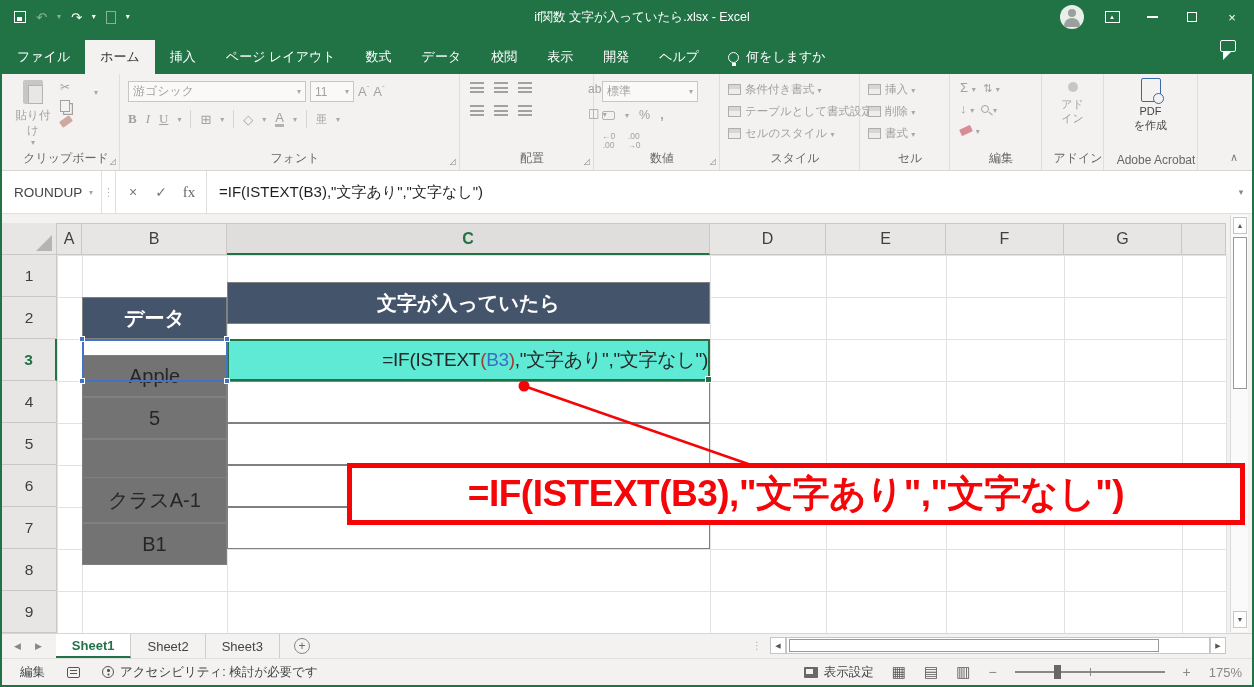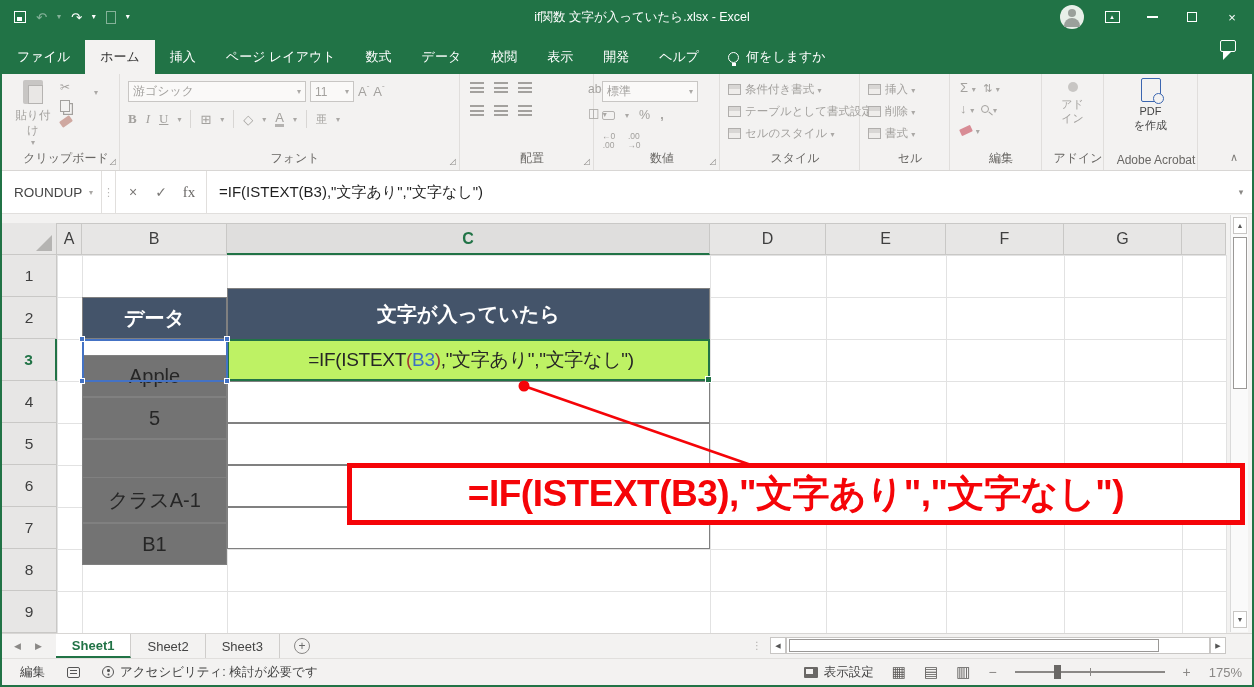--- a/index.html
+++ b/index.html
@@ -100,21 +100,21 @@
   .colhdr { position:absolute; top:9px; height:32px; background:#e7e6e5; border-right:1px solid #c9c8c6; border-bottom:1px solid #c9c8c6; border-top:1px solid #c9c8c6; display:flex; align-items:center; justify-content:center; font-size:16px; color:#3f3f3f; }
   .rowhdr { position:absolute; left:0; width:55px; background:#e7e6e5; border-right:1px solid #c9c8c6; border-bottom:1px solid #c9c8c6; display:flex; align-items:center; justify-content:center; font-size:15.5px; color:#3f3f3f; }
   .corner { position:absolute; left:0; top:9px; width:55px; height:32px; background:#e7e6e5; border-right:1px solid #c9c8c6; border-bottom:1px solid #c9c8c6; }
   .corner::after { content:""; position:absolute; right:4px; bottom:3px; border-left:16px solid transparent; border-bottom:16px solid #b5b4b2; }
   .sel-col { background:#dfdedd; color:#217346; border-bottom:2px solid #217346; font-weight:bold; }
   .sel-row { color:#217346; border-right:2px solid #217346; font-weight:bold; }
   .cell { position:absolute; display:flex; align-items:center; justify-content:center; font-size:20px; color:#262626; }
   .tbl-b { border:1px solid #808080; }
   .hdrcell { background:#44546A; color:#fff; font-weight:bold; }
   .fillcell { background:#737373;margin-top:16px; }
-  .c3cell { justify-content:center; padding-left:5px; background:#bef264; border:2px solid #217346; font-size:19px; letter-spacing:-0.3px; white-space:nowrap; }
+  .c3cell { justify-content:flex-end; padding-left:5px; background:#5eead4; border:2px solid #217346; font-size:19px; letter-spacing:-0.3px; white-space:nowrap; }
   .c3cell .ref { color:#3e6fc4; }
   .c3cell .par { color:#a33b33; }
   .handle { position:absolute; width:6px; height:6px; background:#4472c4; border:1px solid #fff; }
   .ghandle { position:absolute; width:7px; height:7px; background:#217346; border:1px solid #fff; }
   .refbox { position:absolute; border:2px solid #4472c4; }
   .vscroll { position:absolute; left:1228px; top:1px; width:18px; height:417px; background:#fafafa; border-left:1px solid #dadada; }
   .vs-btn { position:absolute; left:2px; width:14px; height:17px; background:#fff; border:1px solid #c8c6c4; display:flex; align-items:center; justify-content:center; font-size:7px; color:#555; }
   .vs-thumb { position:absolute; left:2px; top:22px; width:14px; height:152px; background:#fff; border:1px solid #9a9896; }
 
   .ann-box { position:absolute; left:345px; top:249px; width:898px; height:62px; background:#fff; border:5px solid #f50408; display:flex; align-items:center; justify-content:center; font-size:37px; font-weight:bold; color:#f50408; white-space:nowrap; letter-spacing:-0.5px; z-index:7; }
@@ -386,21 +386,21 @@
     <div class="rowhdr" style="top:83px;height:42px">2</div>
     <div class="rowhdr sel-row" style="top:125px;height:42px">3</div>
     <div class="rowhdr" style="top:167px;height:42px">4</div>
     <div class="rowhdr" style="top:209px;height:42px">5</div>
     <div class="rowhdr" style="top:251px;height:42px">6</div>
     <div class="rowhdr" style="top:293px;height:42px">7</div>
     <div class="rowhdr" style="top:335px;height:42px">8</div>
     <div class="rowhdr" style="top:377px;height:42px">9</div>
 
     <div class="cell hdrcell tbl-b" style="left:80px;top:83px;width:145px;height:42px">データ</div>
-    <div class="cell hdrcell tbl-b" style="left:225px;top:74px;width:483px;height:52px">文字が入っていたら</div>
+    <div class="cell hdrcell tbl-b" style="left:225px;top:68px;width:483px;height:42px">文字が入っていたら</div>
     <div class="cell fillcell tbl-b" style="left:80px;top:125px;width:145px;height:42px">Apple</div>
     <div class="cell fillcell tbl-b" style="left:80px;top:167px;width:145px;height:42px">5</div>
     <div class="cell fillcell tbl-b" style="left:80px;top:209px;width:145px;height:42px"></div>
     <div class="cell fillcell tbl-b" style="left:80px;top:247px;width:145px;height:46px">クラスA-1</div>
     <div class="cell fillcell tbl-b" style="left:80px;top:293px;width:145px;height:42px">B1</div>
     <div class="cell tbl-b" style="left:225px;top:167px;width:483px;height:42px;background:#fff"></div>
     <div class="cell tbl-b" style="left:225px;top:209px;width:483px;height:42px;background:#fff"></div>
     <div class="cell tbl-b" style="left:225px;top:251px;width:483px;height:42px;background:#fff"></div>
     <div class="cell tbl-b" style="left:225px;top:293px;width:483px;height:42px;background:#fff"></div>
 

